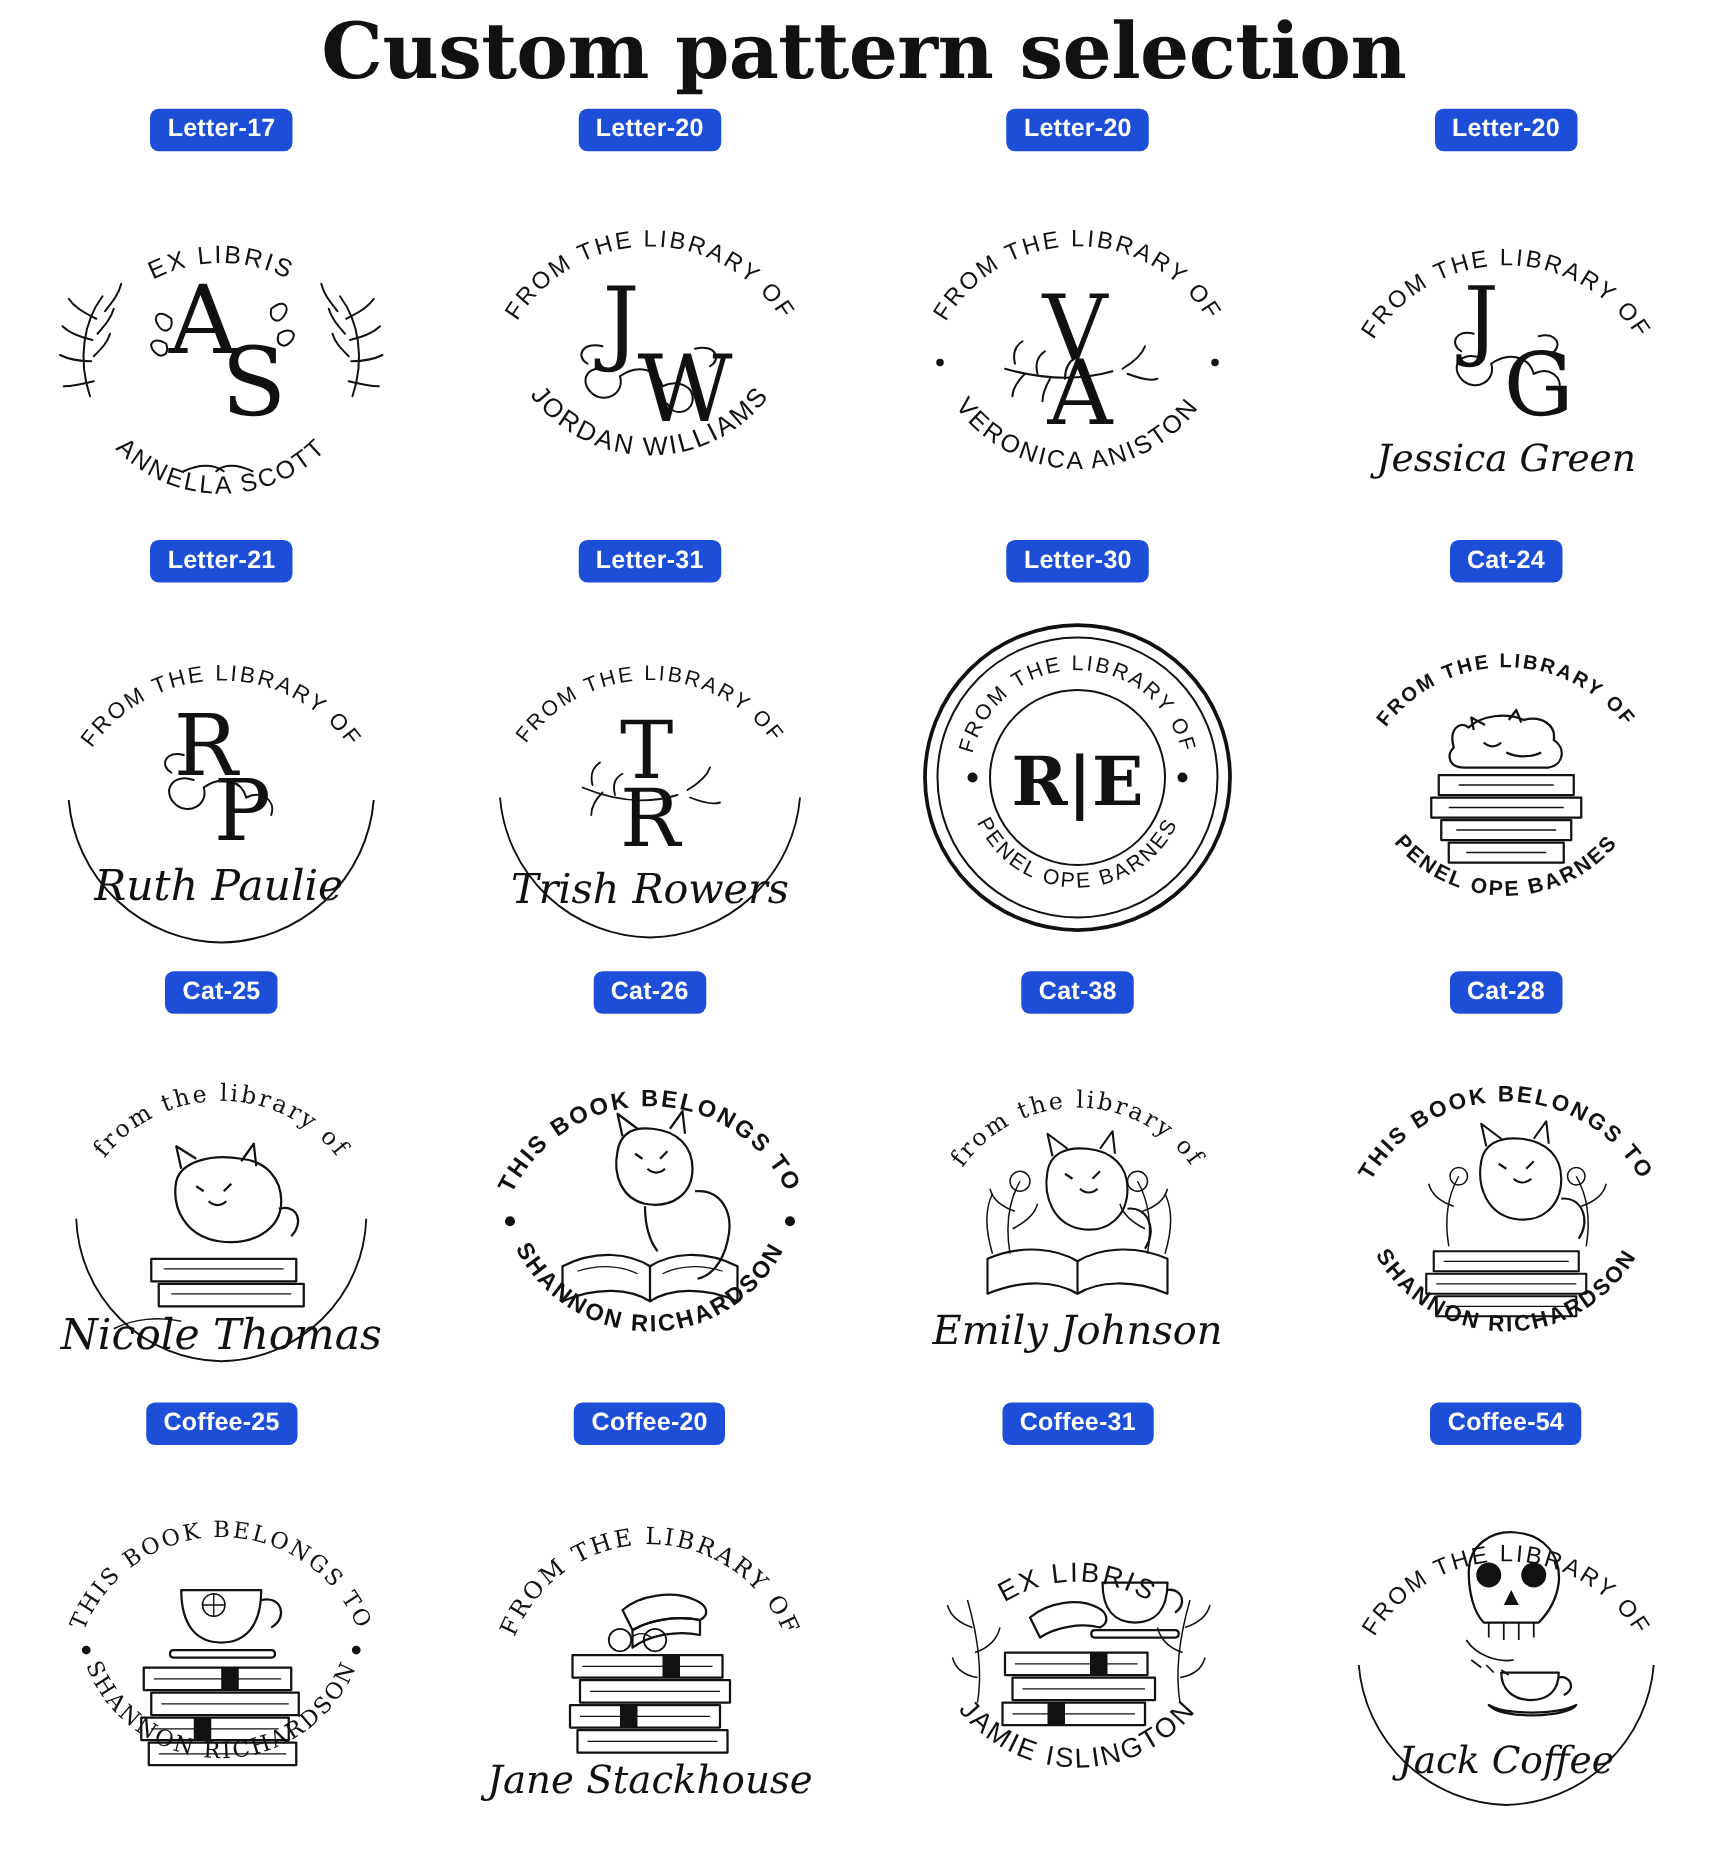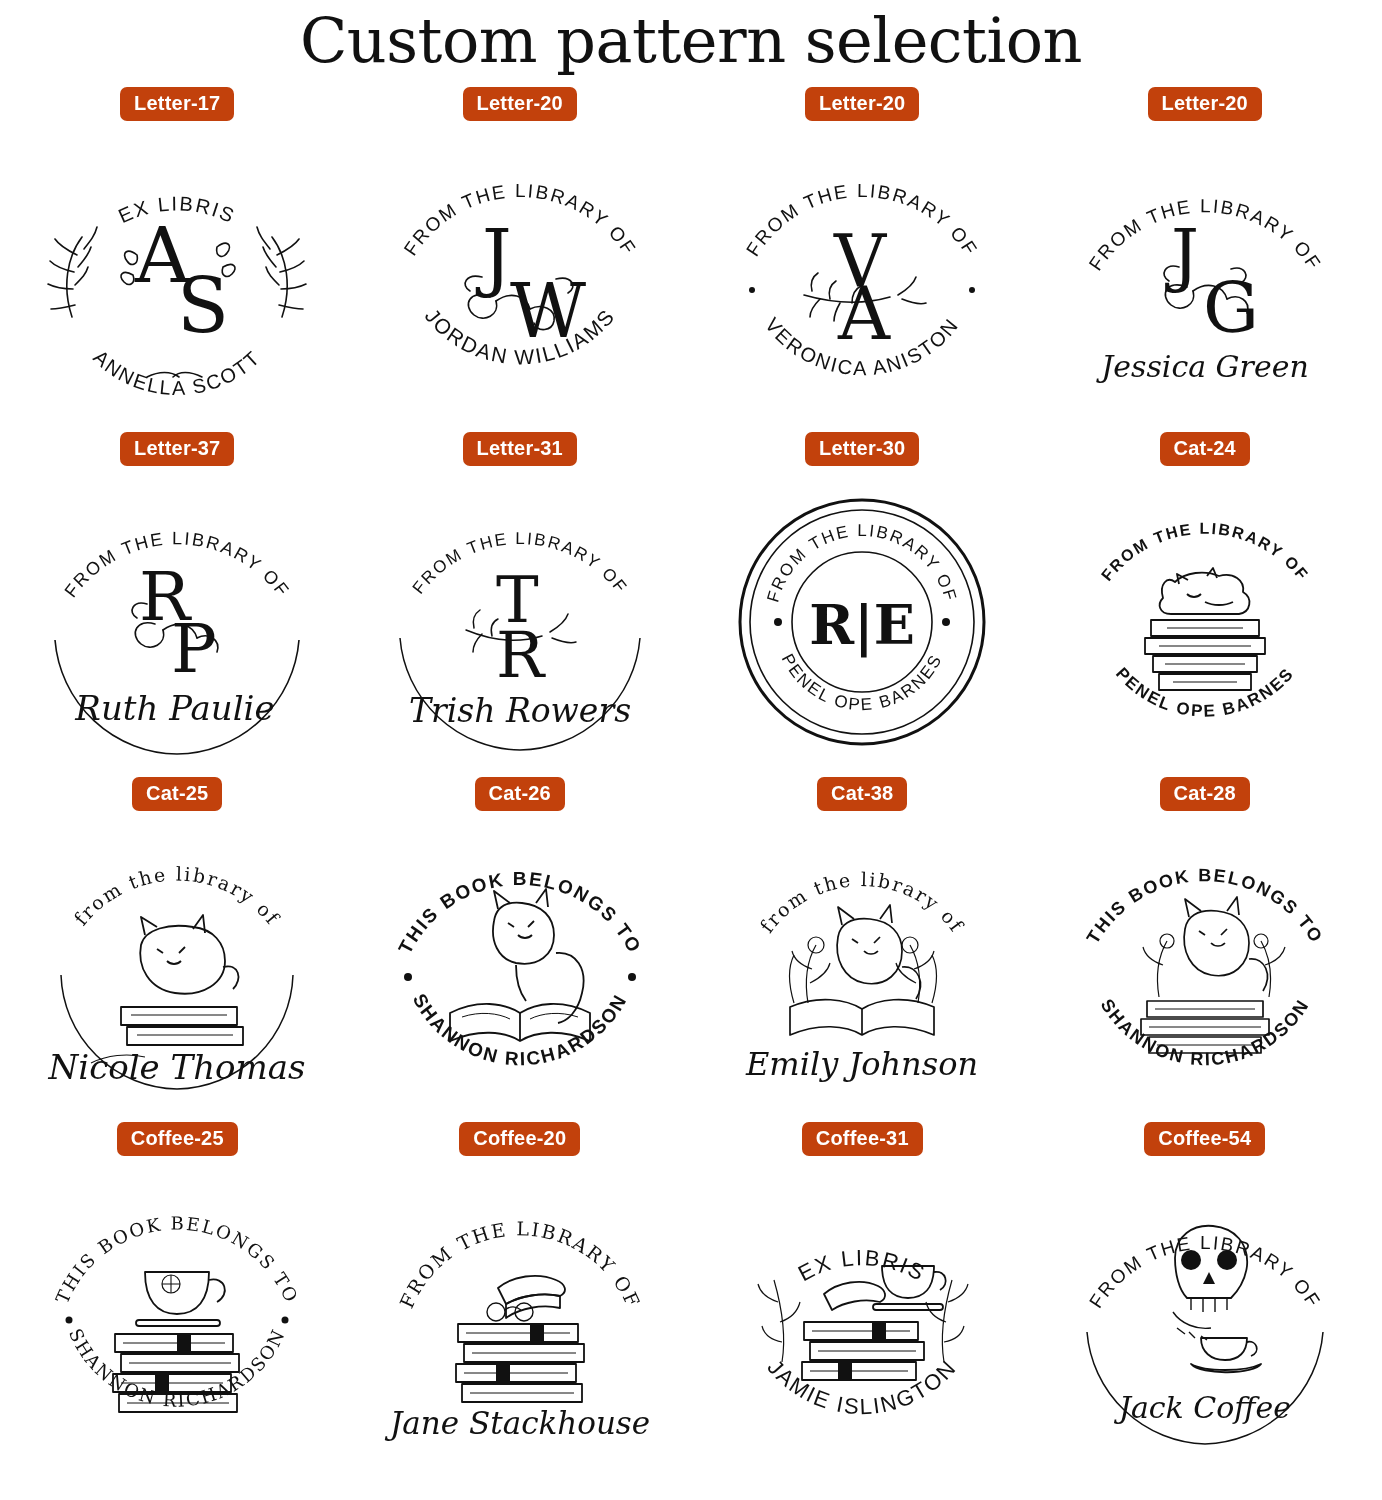--- a/index.html
+++ b/index.html
@@ -16,21 +16,21 @@
   }
   .page {
     width: 1382px;
     height: 1500px;
     position: relative;
     box-sizing: border-box;
   }
   .page-title {
     text-align: center;
     font-family: "DejaVu Serif", serif;
-    font-weight: normal;
+    font-weight: bold;
     font-size: 62px;
     letter-spacing: -0.5px;
     color: #111111;
     margin: 8px 0 14px 0;
     line-height: 1.05;
   }
   .grid {
     display: grid;
     grid-template-columns: repeat(4, 1fr);
     grid-template-rows: repeat(4, 345px);
@@ -39,21 +39,21 @@
     padding: 0 6px;
     box-sizing: border-box;
   }
   .cell {
     position: relative;
     display: flex;
     flex-direction: column;
     align-items: center;
   }
   .badge {
-    background: #c2410c;
+    background: #1d4ed8;
     color: #ffffff;
     font-weight: bold;
     font-size: 20px;
     padding: 5px 14px 6px 14px;
     border-radius: 7px;
     letter-spacing: 0.2px;
     margin-bottom: 6px;
     white-space: nowrap;
     font-family: "Liberation Sans", sans-serif;
   }
@@ -212,21 +212,21 @@
             <textPath href="#p3top" startOffset="50%" text-anchor="middle">FROM THE LIBRARY OF</textPath>
           </text>
           <text class="serif" x="116" y="152" font-size="70" fill="#111">J</text>
           <text class="serif" x="148" y="205" font-size="70" fill="#111">G</text>
           <text class="script" x="150" y="250" font-size="30" text-anchor="middle" fill="#111">Jessica Green</text>
         </svg>
       </div>
     </div>
 
     <div class="cell">
-      <div class="badge">Letter-37</div>
+      <div class="badge">Letter-21</div>
       <div class="stamp">
         <svg viewBox="0 0 300 296" xmlns="http://www.w3.org/2000/svg">
           <defs>
             <path id="p4top" d="M 26 176 A 126 126 0 0 1 274 176" fill="none"></path>
           </defs>
           <path d="M 28 168 A 124 124 0 0 0 150 282 A 124 124 0 0 0 272 168" fill="none" stroke="#111" stroke-width="1.6"></path>
           <g fill="none" stroke="#111" stroke-width="1.6" stroke-linecap="round">
             <path d="M128 152 C 110 146 102 162 114 172 C 124 180 140 172 136 158"></path>
             <path d="M136 158 C 150 148 166 152 170 166"></path>
             <path d="M170 166 C 182 160 194 168 190 180"></path>

